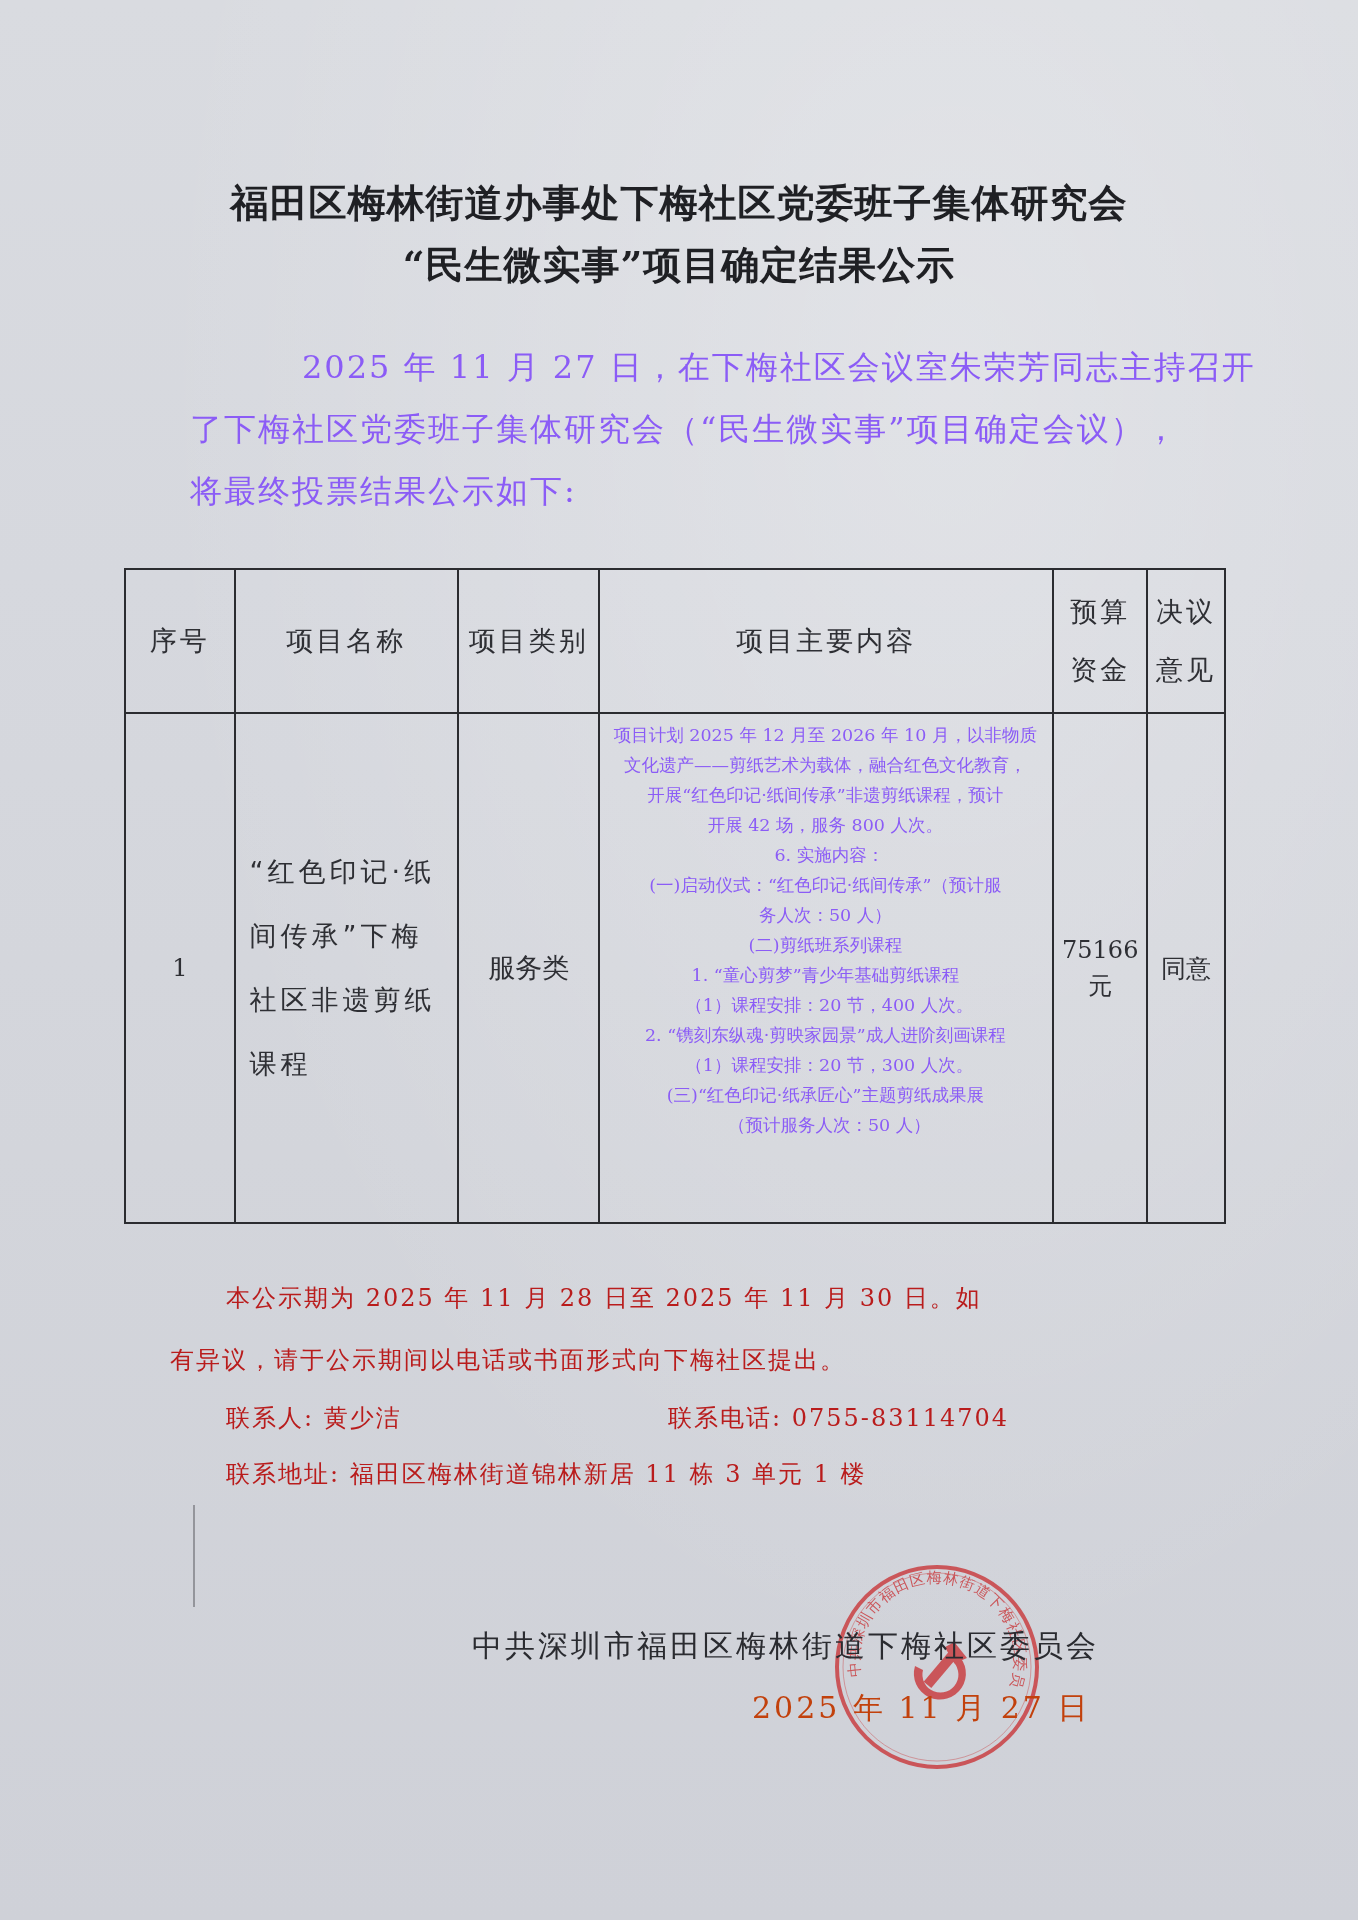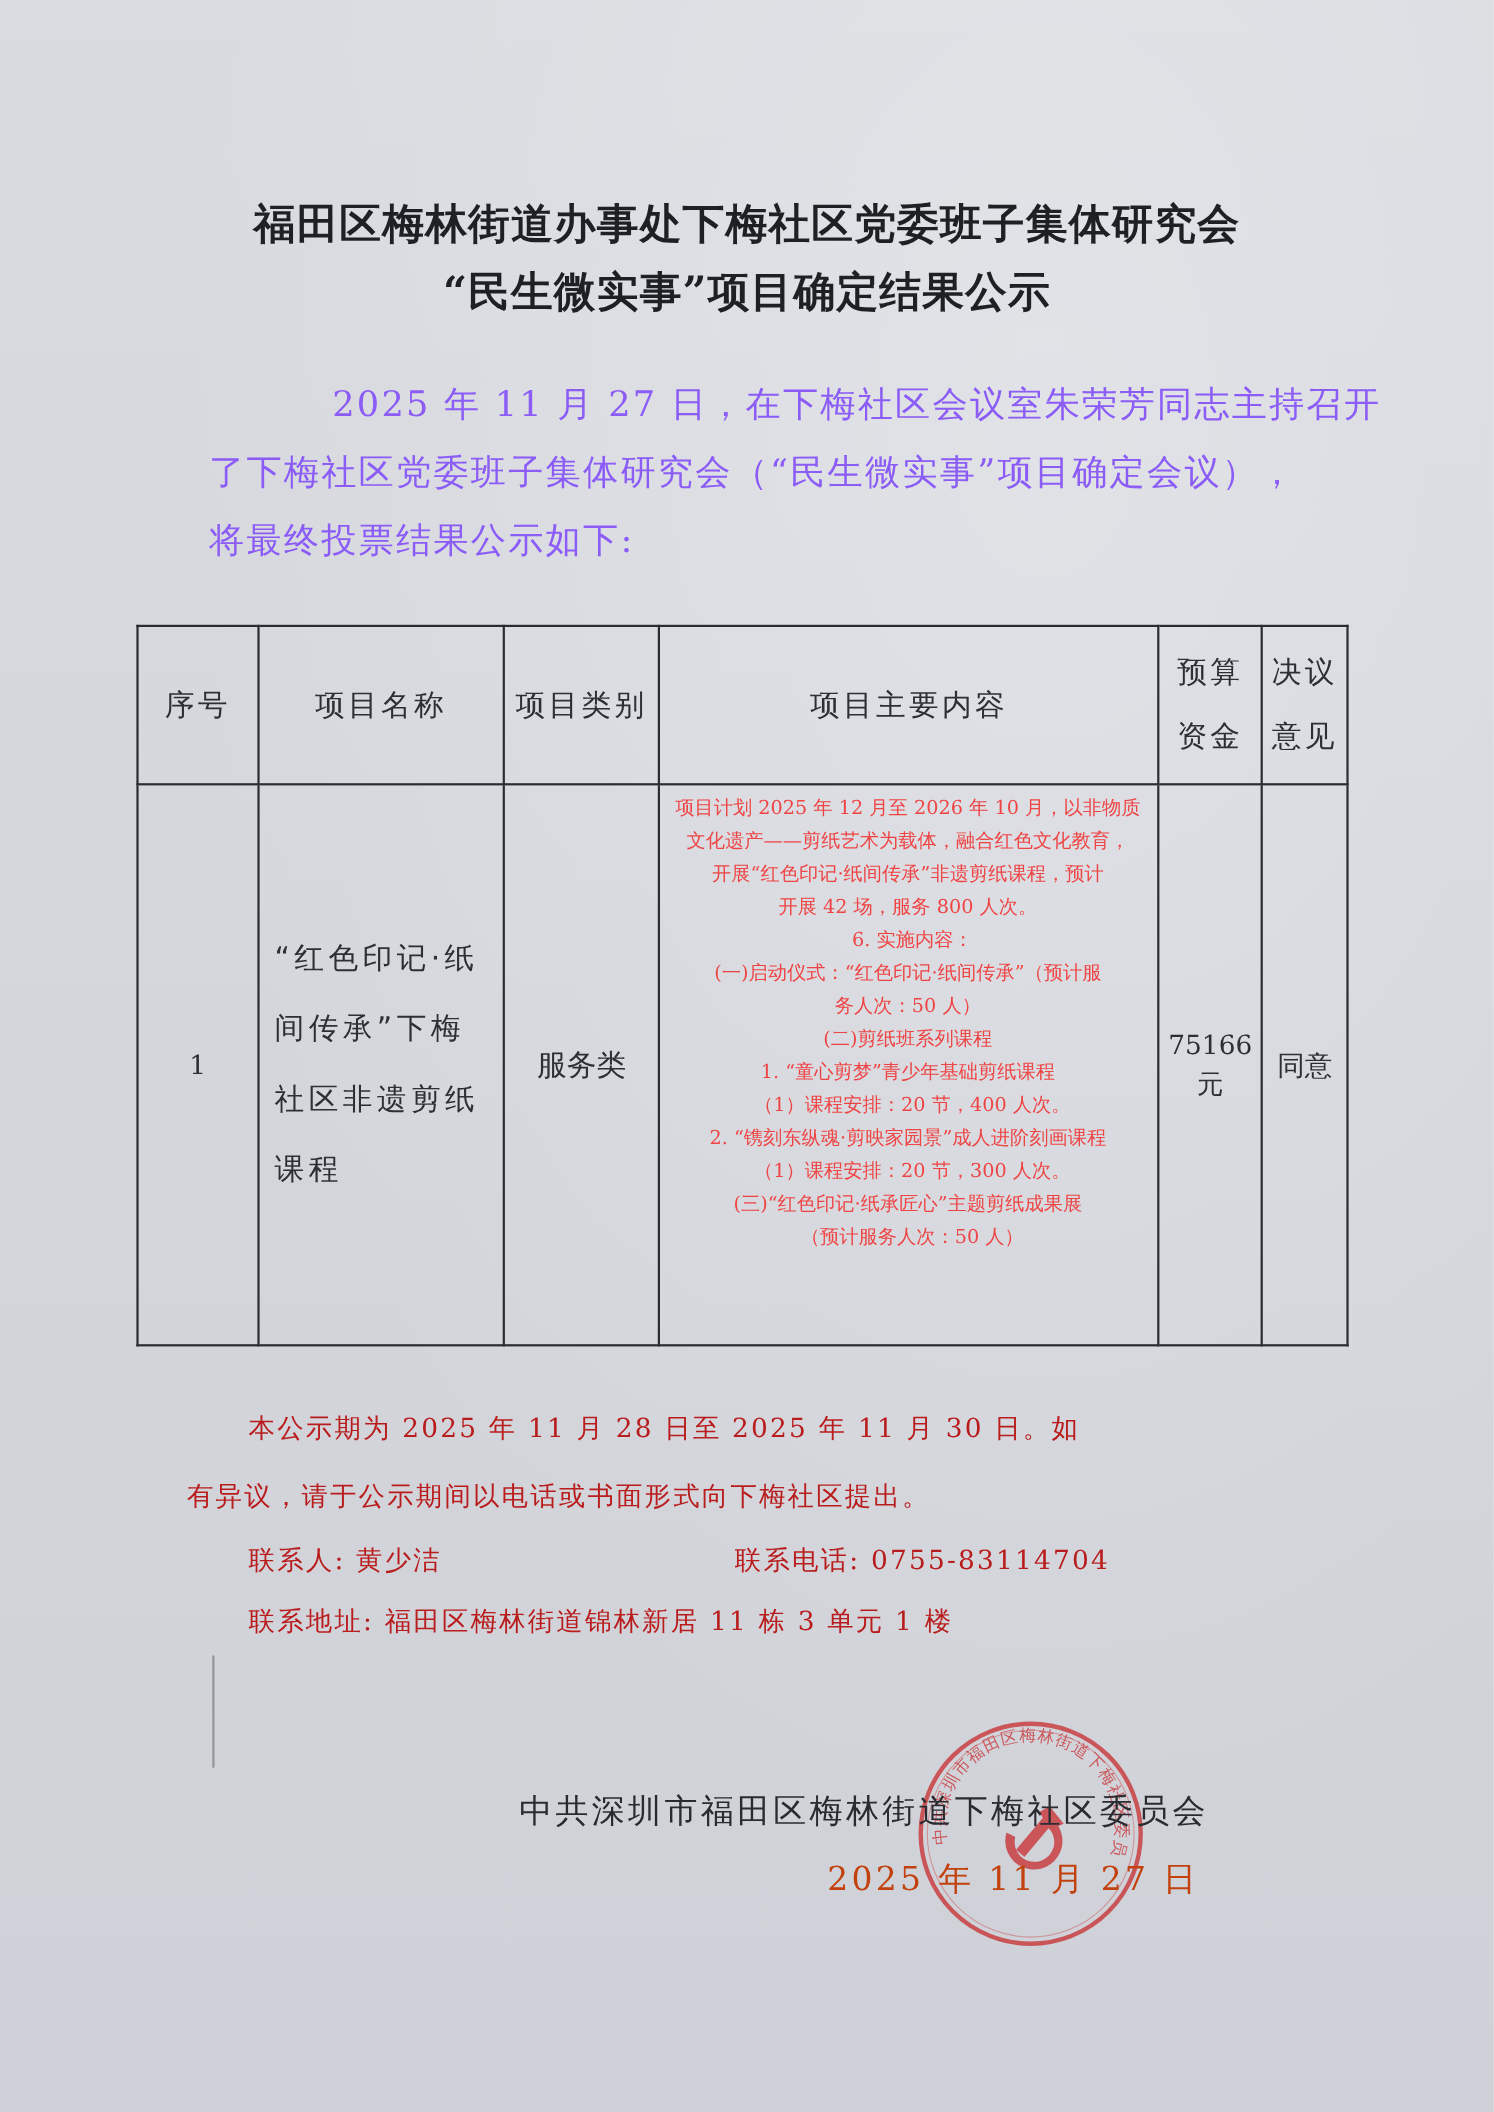--- a/index.html
+++ b/index.html
@@ -90,21 +90,21 @@
       line-height: 64px;
       letter-spacing: 4px;
     }
     td.content-cell {
       text-align: center;
       vertical-align: top !important;
       padding: 6px 6px 4px 4px !important;
       font-family: "DejaVu Serif", "Liberation Serif", serif;
       font-size: 17.5px !important;
       line-height: 30px;
-      color: #ef4444;
+      color: #8b5cf6;
       margin-left: 12px;
     }
     td.content-cell .cl { display: block; white-space: nowrap; }
     td.content-cell .cl.ind { padding-left: 8px; }
     td.budget-cell {
       font-family: "DejaVu Serif", "Liberation Serif", serif;
       font-size: 24px !important;
       line-height: 36px;
     }
     td.decision-cell { font-size: 25px !important; }

